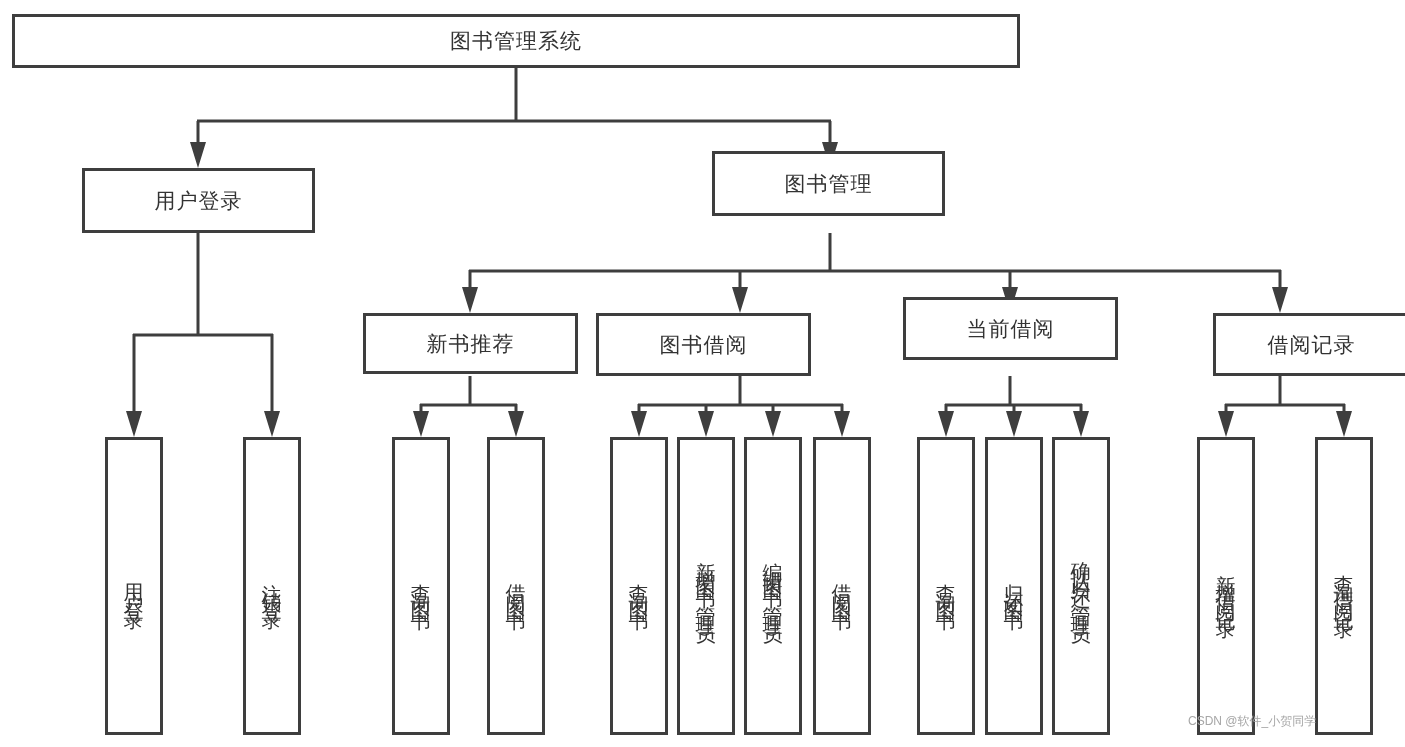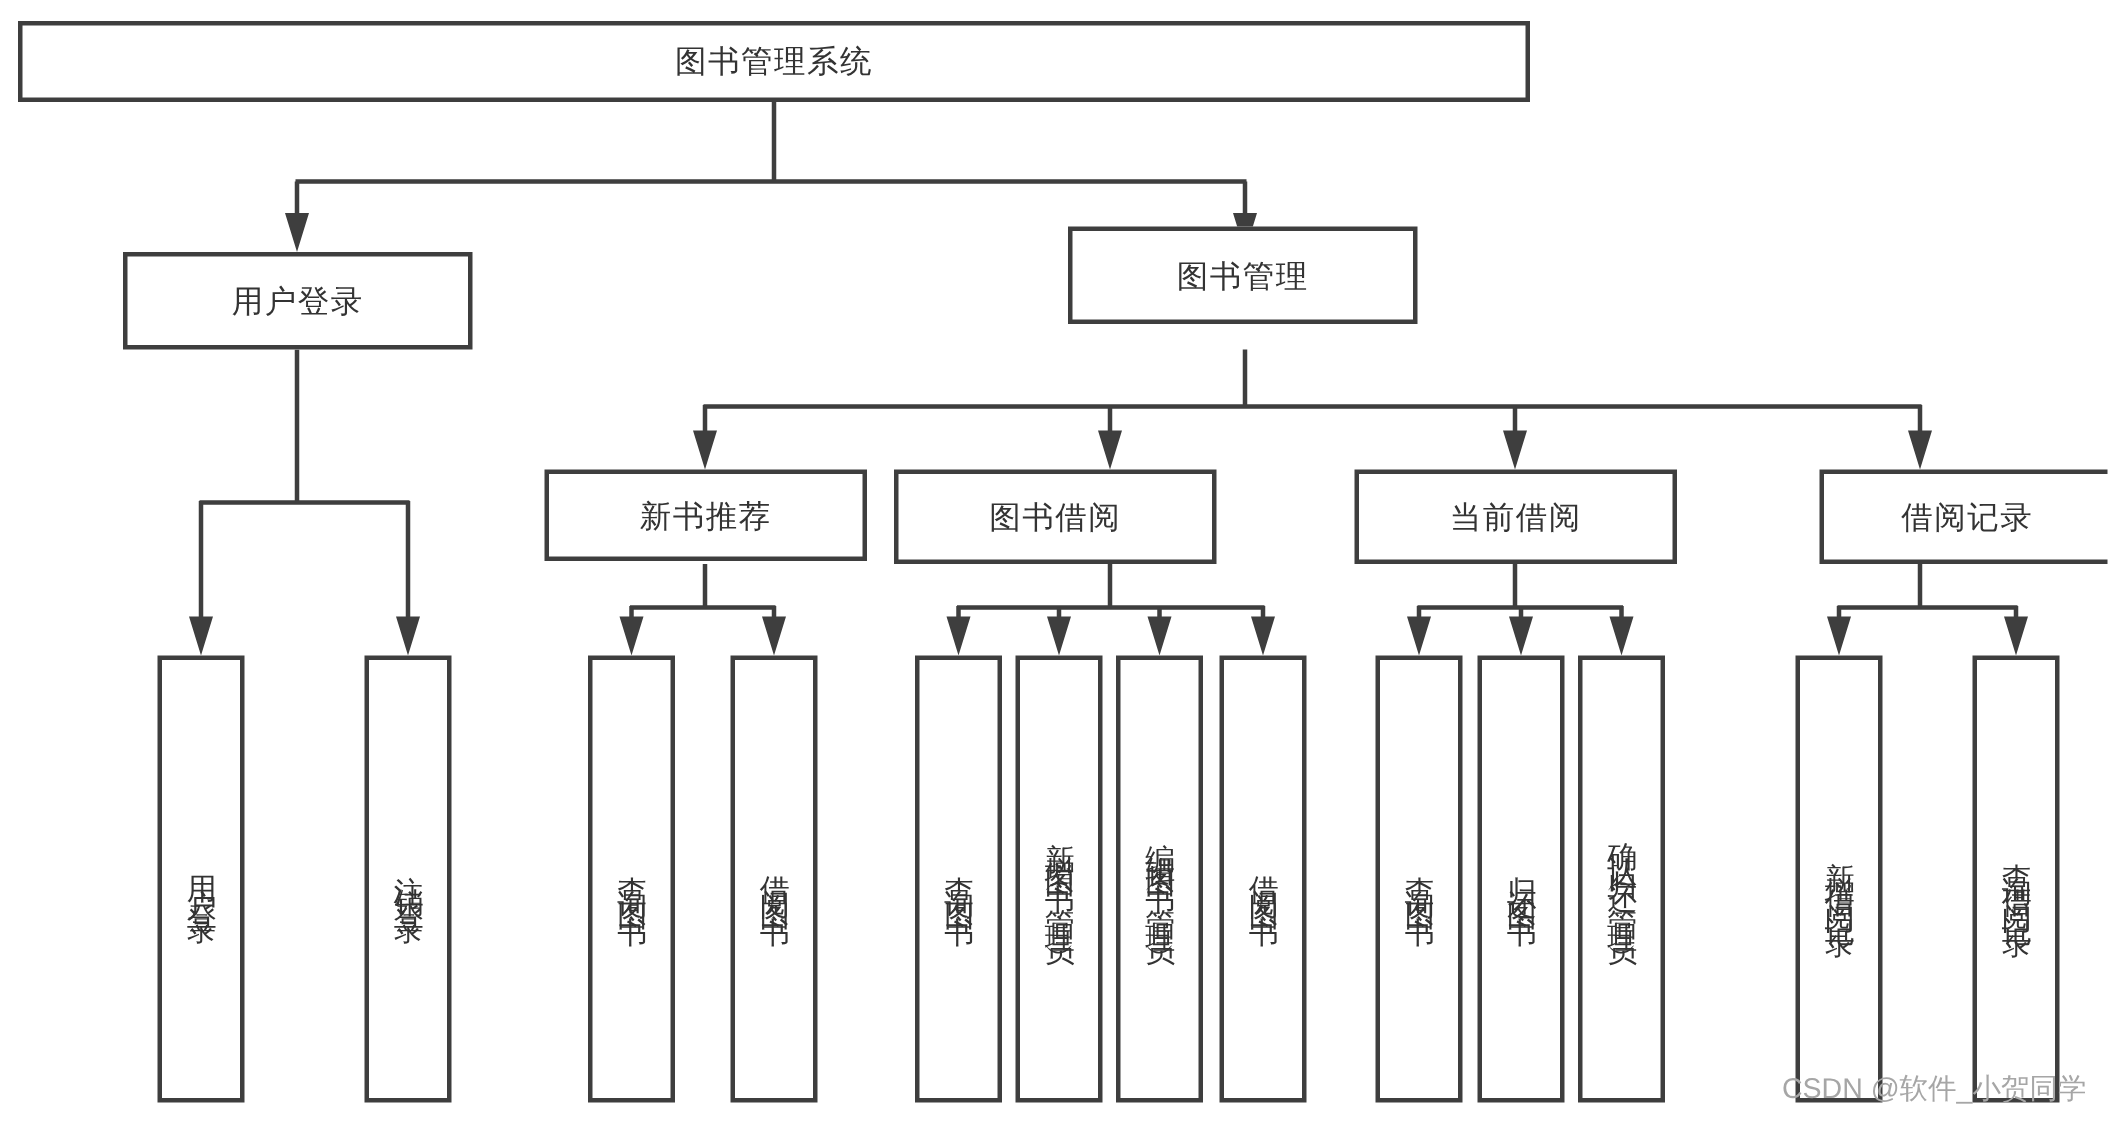--- a/index.html
+++ b/index.html
@@ -59,21 +59,21 @@
     text-orientation: mixed;
     font-size: 20px;
     letter-spacing: 9px;
     line-height: 1;
     white-space: nowrap;
   }
   .watermark {
     position: absolute;
     left: 1188px;
     top: 713px;
-    font-size: 19px;
+    font-size: 12px;
     color: var(--wm-color);
     white-space: nowrap;
     z-index: 5;
   }
 </style>
 </head>
 <body>
 
 <div class="stage">
 
@@ -144,21 +144,21 @@
   <div class="box h" style="left:712px;top:151px;width:233px;height:65px">
     <span>图书管理</span>
   </div>
 
   <div class="box h" style="left:363px;top:313px;width:215px;height:61px">
     <span>新书推荐</span>
   </div>
   <div class="box h" style="left:596px;top:313px;width:215px;height:63px">
     <span>图书借阅</span>
   </div>
-  <div class="box h" style="left:903px;top:313px;width:215px;height:63px">
+  <div class="box h" style="left:903px;top:297px;width:215px;height:63px">
     <span>当前借阅</span>
   </div>
   <div class="box h" style="left:1213px;top:313px;width:197px;height:63px">
     <span>借阅记录</span>
   </div>
 
   <div class="box v" style="left:105px;top:437px">
     <span class="vt">用户登录</span>
   </div>
   <div class="box v" style="left:243px;top:437px">

